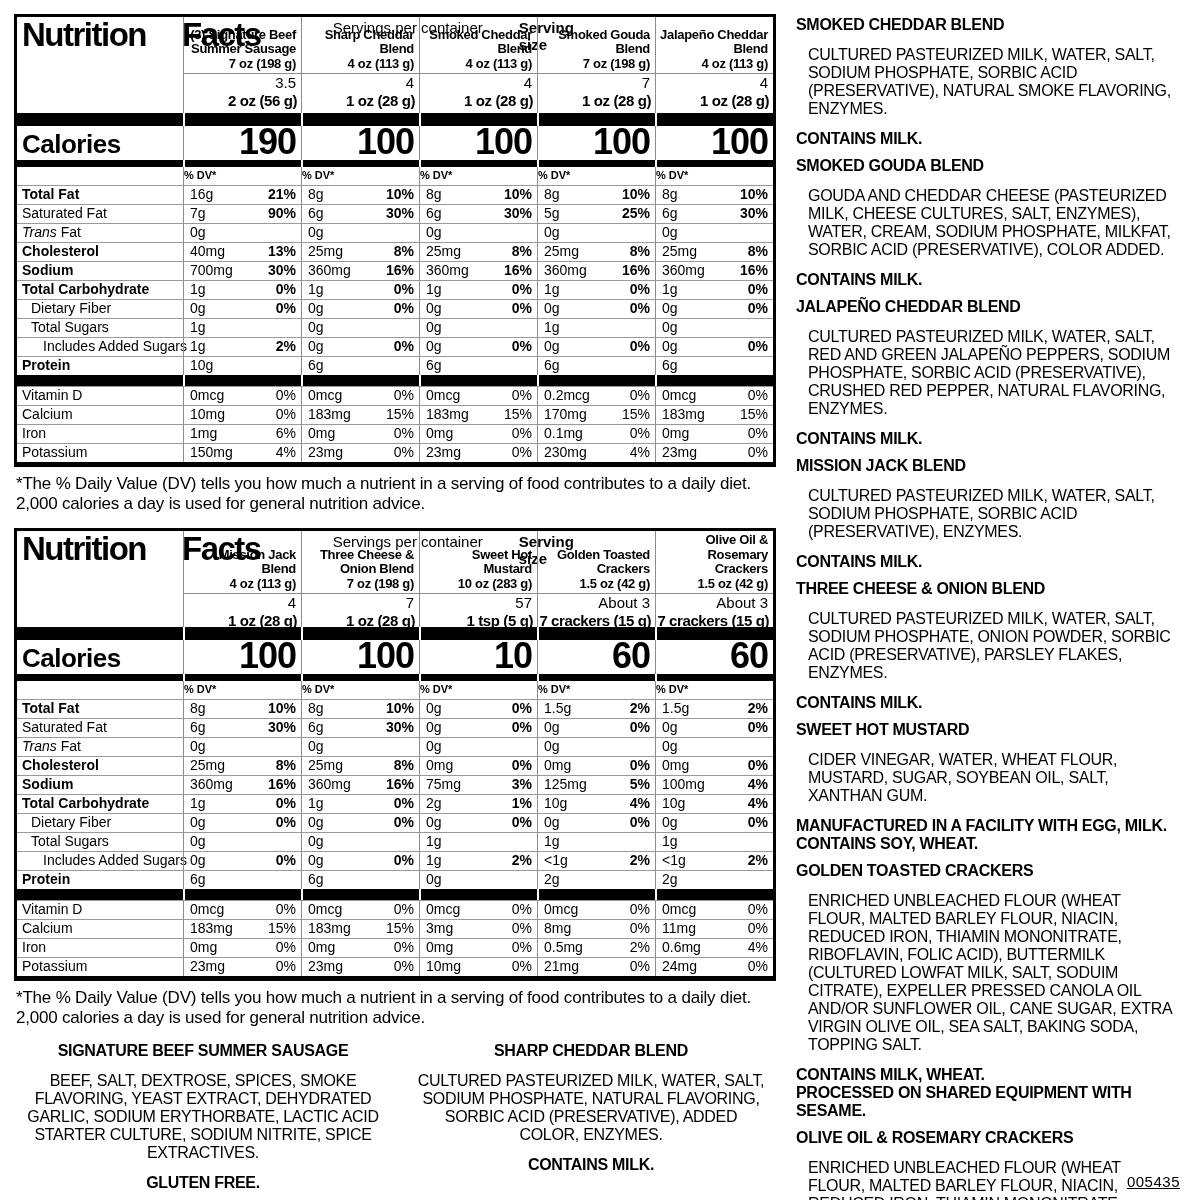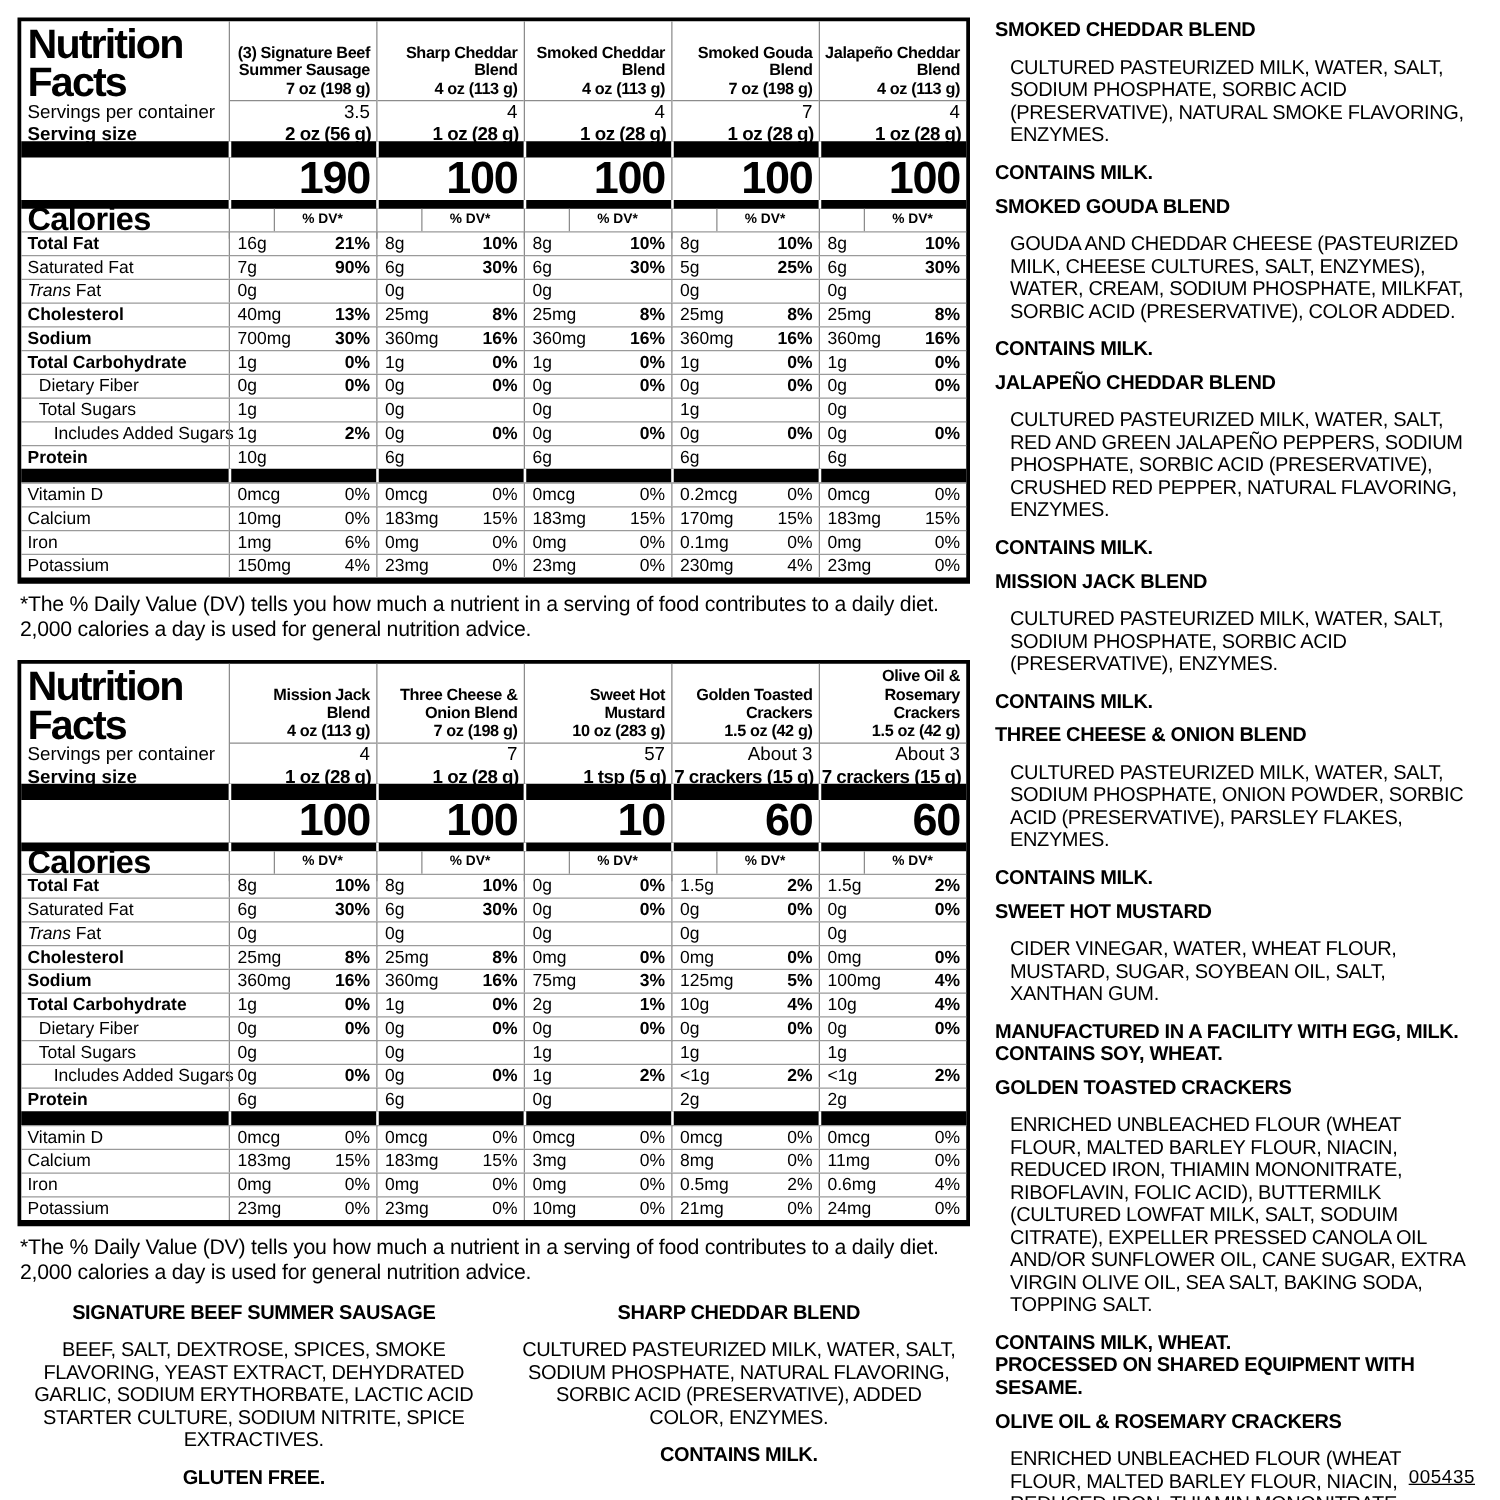--- a/index.html
+++ b/index.html
@@ -11,40 +11,40 @@
 
   
   .nf{border:3px solid #000;border-bottom:5px solid #000;width:756px;box-sizing:content-box;background:#fff;}
   .nf-row{display:grid;grid-template-columns:166px repeat(5,118px);}
   .nf-row > div{box-sizing:border-box;overflow:visible;}
   .nf-row > div + div{border-left:1px solid #8c8c8c;}
   .bar-row > div{background:#000;}
   .bar-row > div + div{border-left:2px solid #fff;}
 
   .hdr-row{height:96px;}
-  .hdr-label{display:flex;flex-direction:column;padding:2px 0 0 5px;}
+  .hdr-label{display:flex;flex-direction:row;padding:2px 0 0 5px;gap:36px;}
   .nf-title{font-size:33px;font-weight:bold;line-height:31px;letter-spacing:-1.5px;}
   .spacer{flex:1;}
   .srv-lab{height:18px;font-size:15px;line-height:17px;white-space:nowrap;}
   .size-lab{height:21px;font-size:15px;font-weight:bold;line-height:17px;}
   .hdr-data{display:flex;flex-direction:column;}
   .prod-name{flex:1;display:flex;flex-direction:column;justify-content:flex-end;text-align:right;
     font-weight:bold;font-size:13px;line-height:14.5px;letter-spacing:-0.3px;
     padding:2px 5px 2px 2px;white-space:pre-line;}
   .srv-val{height:18px;border-top:1px solid #8c8c8c;text-align:right;font-size:15px;
     line-height:18px;padding-right:5px;}
   .size-val{height:21px;text-align:right;font-weight:bold;font-size:15px;letter-spacing:-0.4px;
     line-height:17px;padding-right:4px;white-space:nowrap;}
 
   .cal-row{height:34px;}
-  .cal-label{font-size:26px;font-weight:bold;letter-spacing:-0.5px;padding:3px 0 0 5px;margin-top:31px;}
+  .cal-label{font-size:26px;font-weight:bold;letter-spacing:-0.5px;padding:3px 0 0 5px;}
   .cal-val{text-align:right;font-size:36px;font-weight:bold;letter-spacing:-1px;line-height:32px;padding-right:5px;}
 
   .dvh-row{height:18px;}
-  .dvh{text-align:center;font-size:11px;font-weight:bold;line-height:17px;padding-right:5px;margin-left:36px;}
+  .dvh{text-align:left;font-size:11px;font-weight:bold;line-height:17px;padding-right:5px;}
 
   .nut-row{height:19px;}
   .nut-row > div{border-top:1px solid #9a9a9a;}
   .nut-label{font-size:14px;line-height:17px;padding-left:5px;white-space:nowrap;}
   .nut-label.bold{font-weight:bold;}
   .nut-label.ind1{padding-left:14px;}
   .nut-label.ind2{padding-left:26px;}
   .nut-cell{display:flex;justify-content:space-between;font-size:14px;line-height:17px;padding:0 5px 0 6px;}
   .nut-cell .dv{font-weight:bold;}
   .vit-row .nut-cell .dv{font-weight:normal;}

